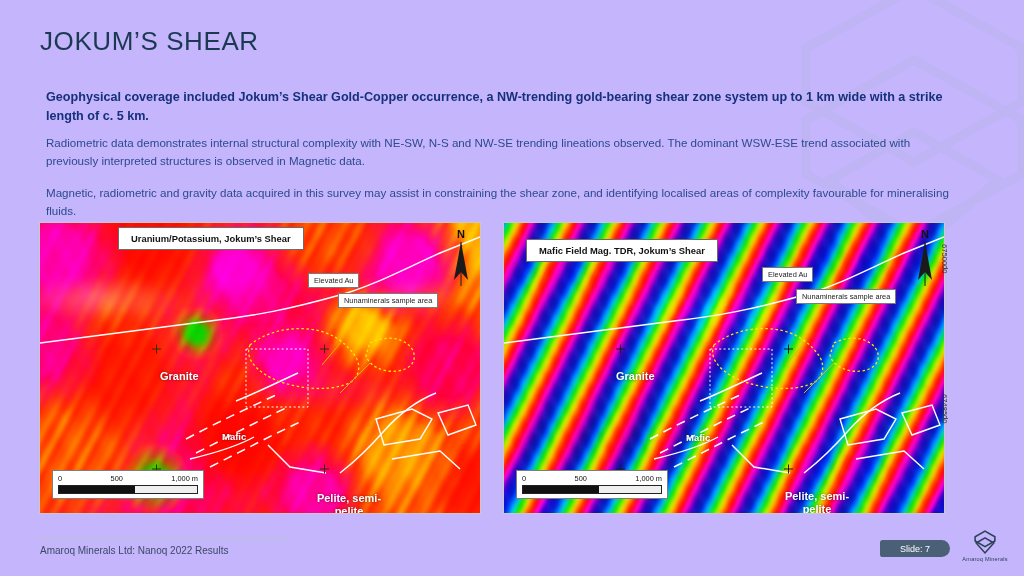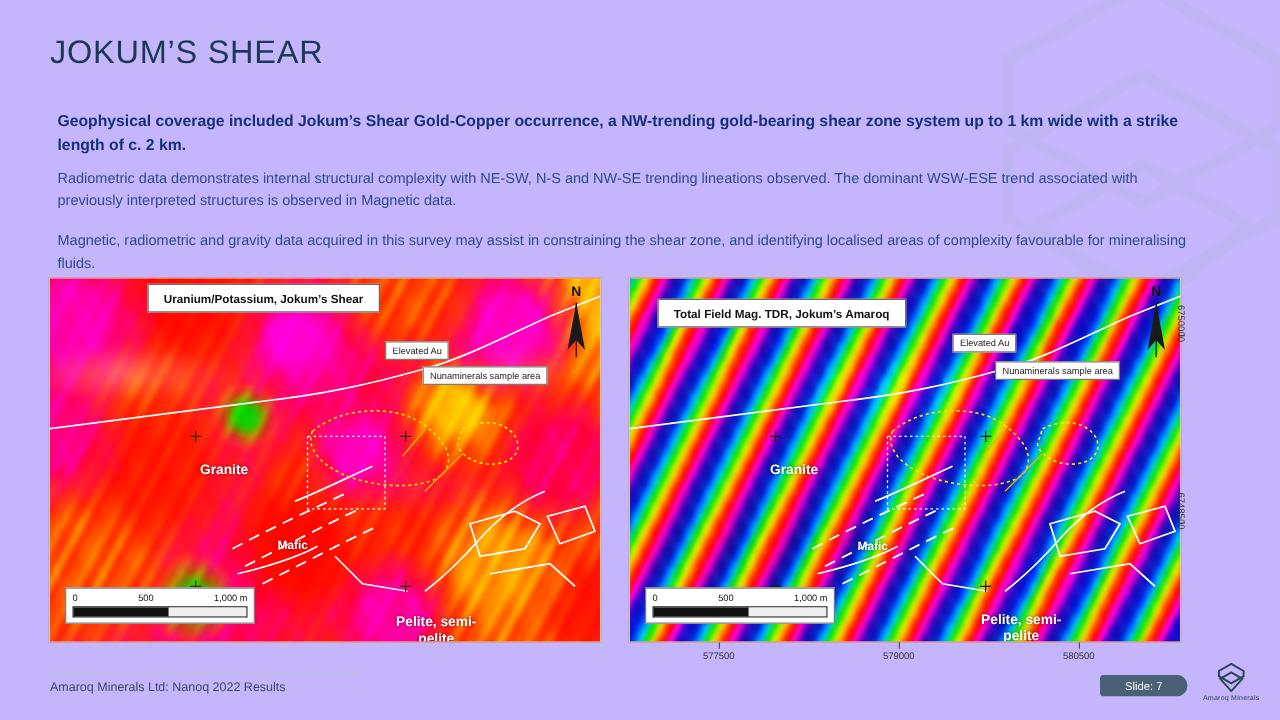--- a/index.html
+++ b/index.html
@@ -227,21 +227,21 @@
       <g fill="none" stroke="#9fb2c0" stroke-width="3">
         <path d="M50 6 L86 26 L86 44 L50 64 L14 44 L14 26 Z"></path>
         <path d="M50 30 L86 50 L86 68 L50 88 L14 68 L14 50 Z"></path>
         <path d="M50 54 L78 70 L50 94 L22 70 Z"></path>
       </g>
     </svg>
   </div>
 
   <div class="title">JOKUM’S SHEAR</div>
 
-  <div class="para p1">Geophysical coverage included Jokum’s Shear Gold-Copper occurrence, a NW-trending gold-bearing shear zone system up to 1 km wide with a strike length of c. 2 km.</div>
+  <div class="para p1">Geophysical coverage included Jokum’s Shear Gold-Copper occurrence, a NW-trending gold-bearing shear zone system up to 1 km wide with a strike length of c. 5 km.</div>
   <div class="para p2">Radiometric data demonstrates internal structural complexity with NE-SW, N-S and NW-SE trending lineations observed. The dominant WSW-ESE trend associated with previously interpreted structures is observed in Magnetic data.</div>
   <div class="para p3">Magnetic, radiometric and gravity data acquired in this survey may assist in constraining the shear zone, and identifying localised areas of complexity favourable for mineralising fluids.</div>
 
   <div class="figure fig-left">
     <div class="map">
       <div class="tex rk"></div>
       <div class="tex rk2"></div>
       <div class="tex rk3"></div>
       <div class="tex rk4"></div>
 
@@ -349,21 +349,21 @@
             <path d="M112 246 h9 M116.5 241.5 v9"></path>
             <path d="M280 246 h9 M284.5 241.5 v9"></path>
           </g>
           <g fill="none" stroke="#e0b400" stroke-width="1">
             <path d="M302 118 L282 142"></path>
             <path d="M330 140 L300 170"></path>
           </g>
         </svg>
       </div>
 
-      <div class="boxlabel maptitle" style="left:22px;top:16px;">Total Field Mag. TDR, Jokum’s Amaroq</div>
+      <div class="boxlabel maptitle" style="left:22px;top:16px;">Mafic Field Mag. TDR, Jokum’s Shear</div>
 
       <div class="boxlabel annot" style="left:258px;top:44px;">Elevated Au</div>
       <div class="boxlabel annot" style="left:292px;top:66px;">Nunaminerals sample area</div>
 
       <div class="geo" style="left:112px;top:147px;">Granite</div>
       <div class="geo" style="left:182px;top:208px;font-size:9.5px;">Mafic</div>
       <div class="geo multi" style="left:272px;top:238px;">Pelite, semi-pelite</div>
 
       <div class="north">
         <div class="n">N</div>
@@ -380,30 +380,20 @@
           <span>1,000 m</span>
         </div>
         <div class="scale-track">
             <i></i>
             <i></i>
           </div>
       </div>
     </div>
   </div>
 
-  <div class="xaxis">
-    <div class="tickrow">
-      <span class="tick" style="left:72px;"></span>
-      <span class="tick" style="left:216px;"></span>
-      <span class="tick" style="left:360px;"></span>
-      <span class="lbl" style="left:72px;">577500</span>
-      <span class="lbl" style="left:216px;">579000</span>
-      <span class="lbl" style="left:360px;">580500</span>
-    </div>
-  </div>
 
   <div class="yaxis">
     <span class="ytick" style="top:46px;"></span>
     <span class="ytick" style="top:196px;"></span>
     <span class="ylbl" style="top:22px;">6750000</span>
     <span class="ylbl" style="top:172px;">6748500</span>
   </div>
 
   <div class="footer-line"></div>
   <div class="footer">Amaroq Minerals Ltd: Nanoq 2022 Results</div>

